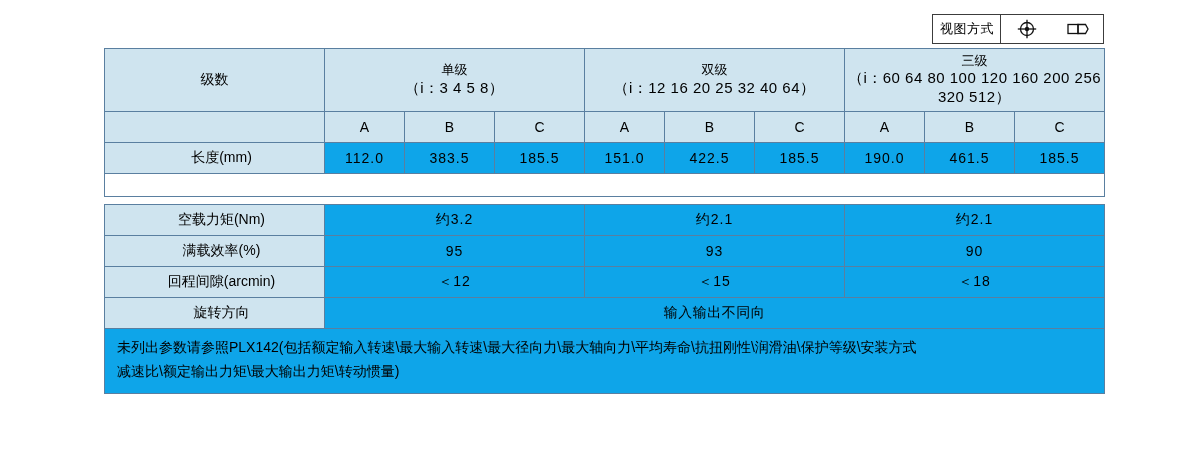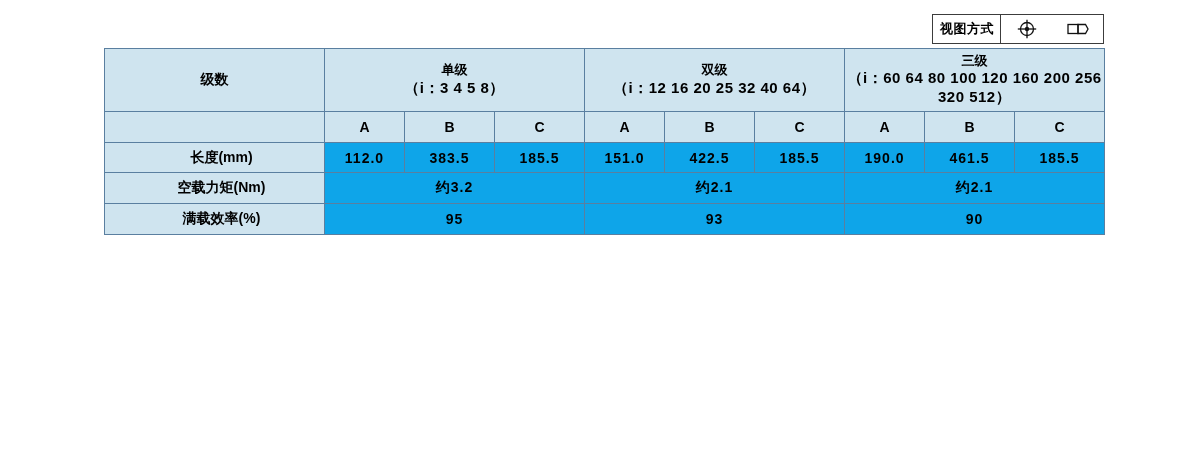--- a/index.html
+++ b/index.html
@@ -11,21 +11,20 @@
     height: 474px;
     background: #ffffff;
     font-family: "Liberation Sans", sans-serif;
     color: #000000;
     overflow: hidden;
   }
   .page {
     position: relative;
     width: 1185px;
     height: 344px;
-    font-weight: bold;
   }
 
   
   .viewmode {
     position: absolute;
     top: 14px;
     left: 932px;
     width: 172px;
     height: 30px;
     border: 1px solid #3c3c3c;
@@ -207,36 +206,52 @@
         <td class="num">461.5</td>
         <td class="num">185.5</td>
       </tr>
 
       <tr class="spacer-row">
         <td colspan="10"></td>
       </tr>
     </tbody>
   </table>
 
-  <table class="tbl" style="top:172px;padding-left:36px;">
+  <table class="tbl" style="top:204px;padding-left:36px;">
     <colgroup>
       <col style="width:220px">
       <col style="width:260px">
       <col style="width:260px">
       <col style="width:260px">
     </colgroup>
     <tbody>
       <tr>
         <td class="lbl-left">空载力矩(Nm)</td>
         <td class="num">约3.2</td>
         <td class="num">约2.1</td>
         <td class="num">约2.1</td>
       </tr>
       <tr>
         <td class="lbl-left">满载效率(%)</td>
         <td class="num">95</td>
         <td class="num">93</td>
         <td class="num">90</td>
       </tr>
+      <tr>
+        <td class="lbl-left">回程间隙(arcmin)</td>
+        <td class="num">＜12</td>
+        <td class="num">＜15</td>
+        <td class="num">＜18</td>
+      </tr>
+      <tr>
+        <td class="lbl-left">旋转方向</td>
+        <td class="num rot" colspan="3">输入输出不同向</td>
+      </tr>
+      <tr>
+        <td class="note" colspan="4">
+          <div>未列出参数请参照PLX142(包括额定输入转速\最大输入转速\最大径向力\最大轴向力\平均寿命\抗扭刚性\润滑油\保护等级\安装方式</div>
+          <div>减速比\额定输出力矩\最大输出力矩\转动惯量)</div>
+        </td>
+      </tr>
     </tbody>
   </table>
 
 </div>
 
 </body></html>

